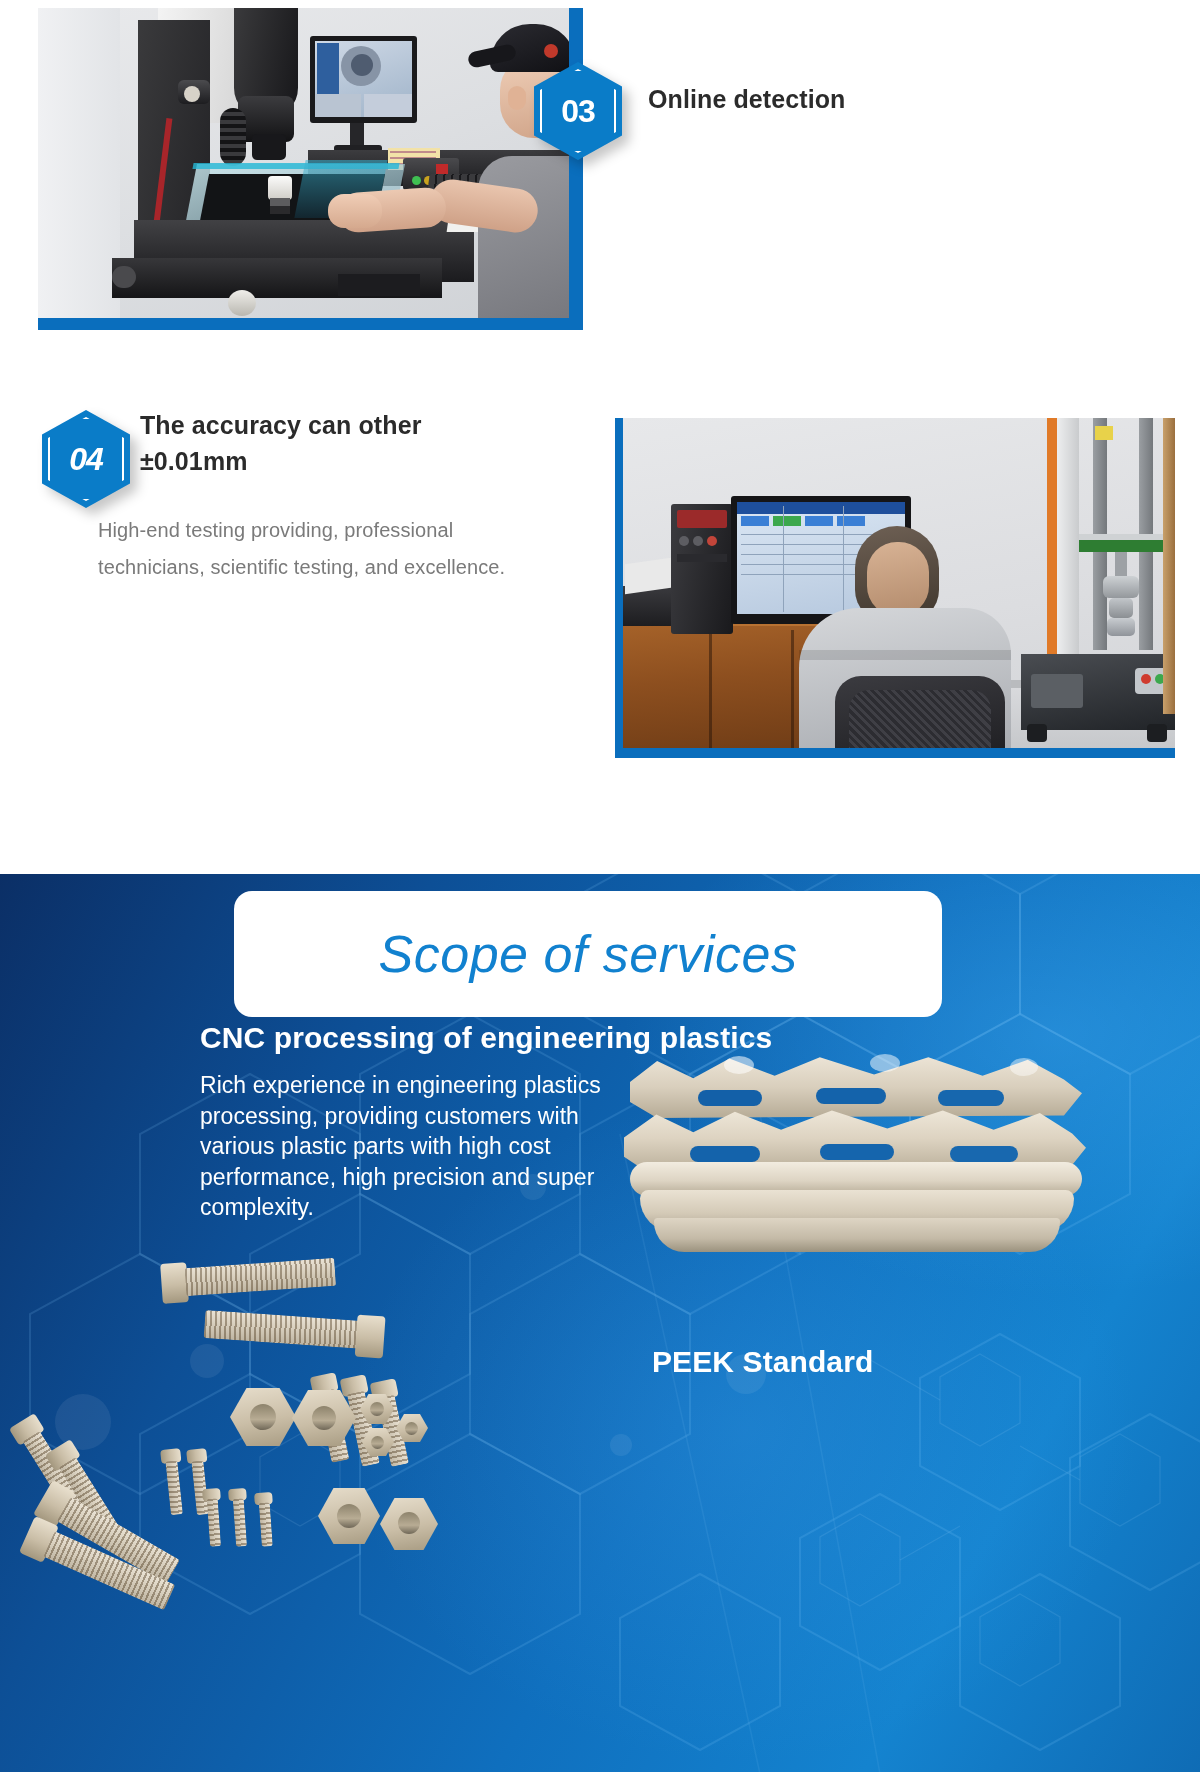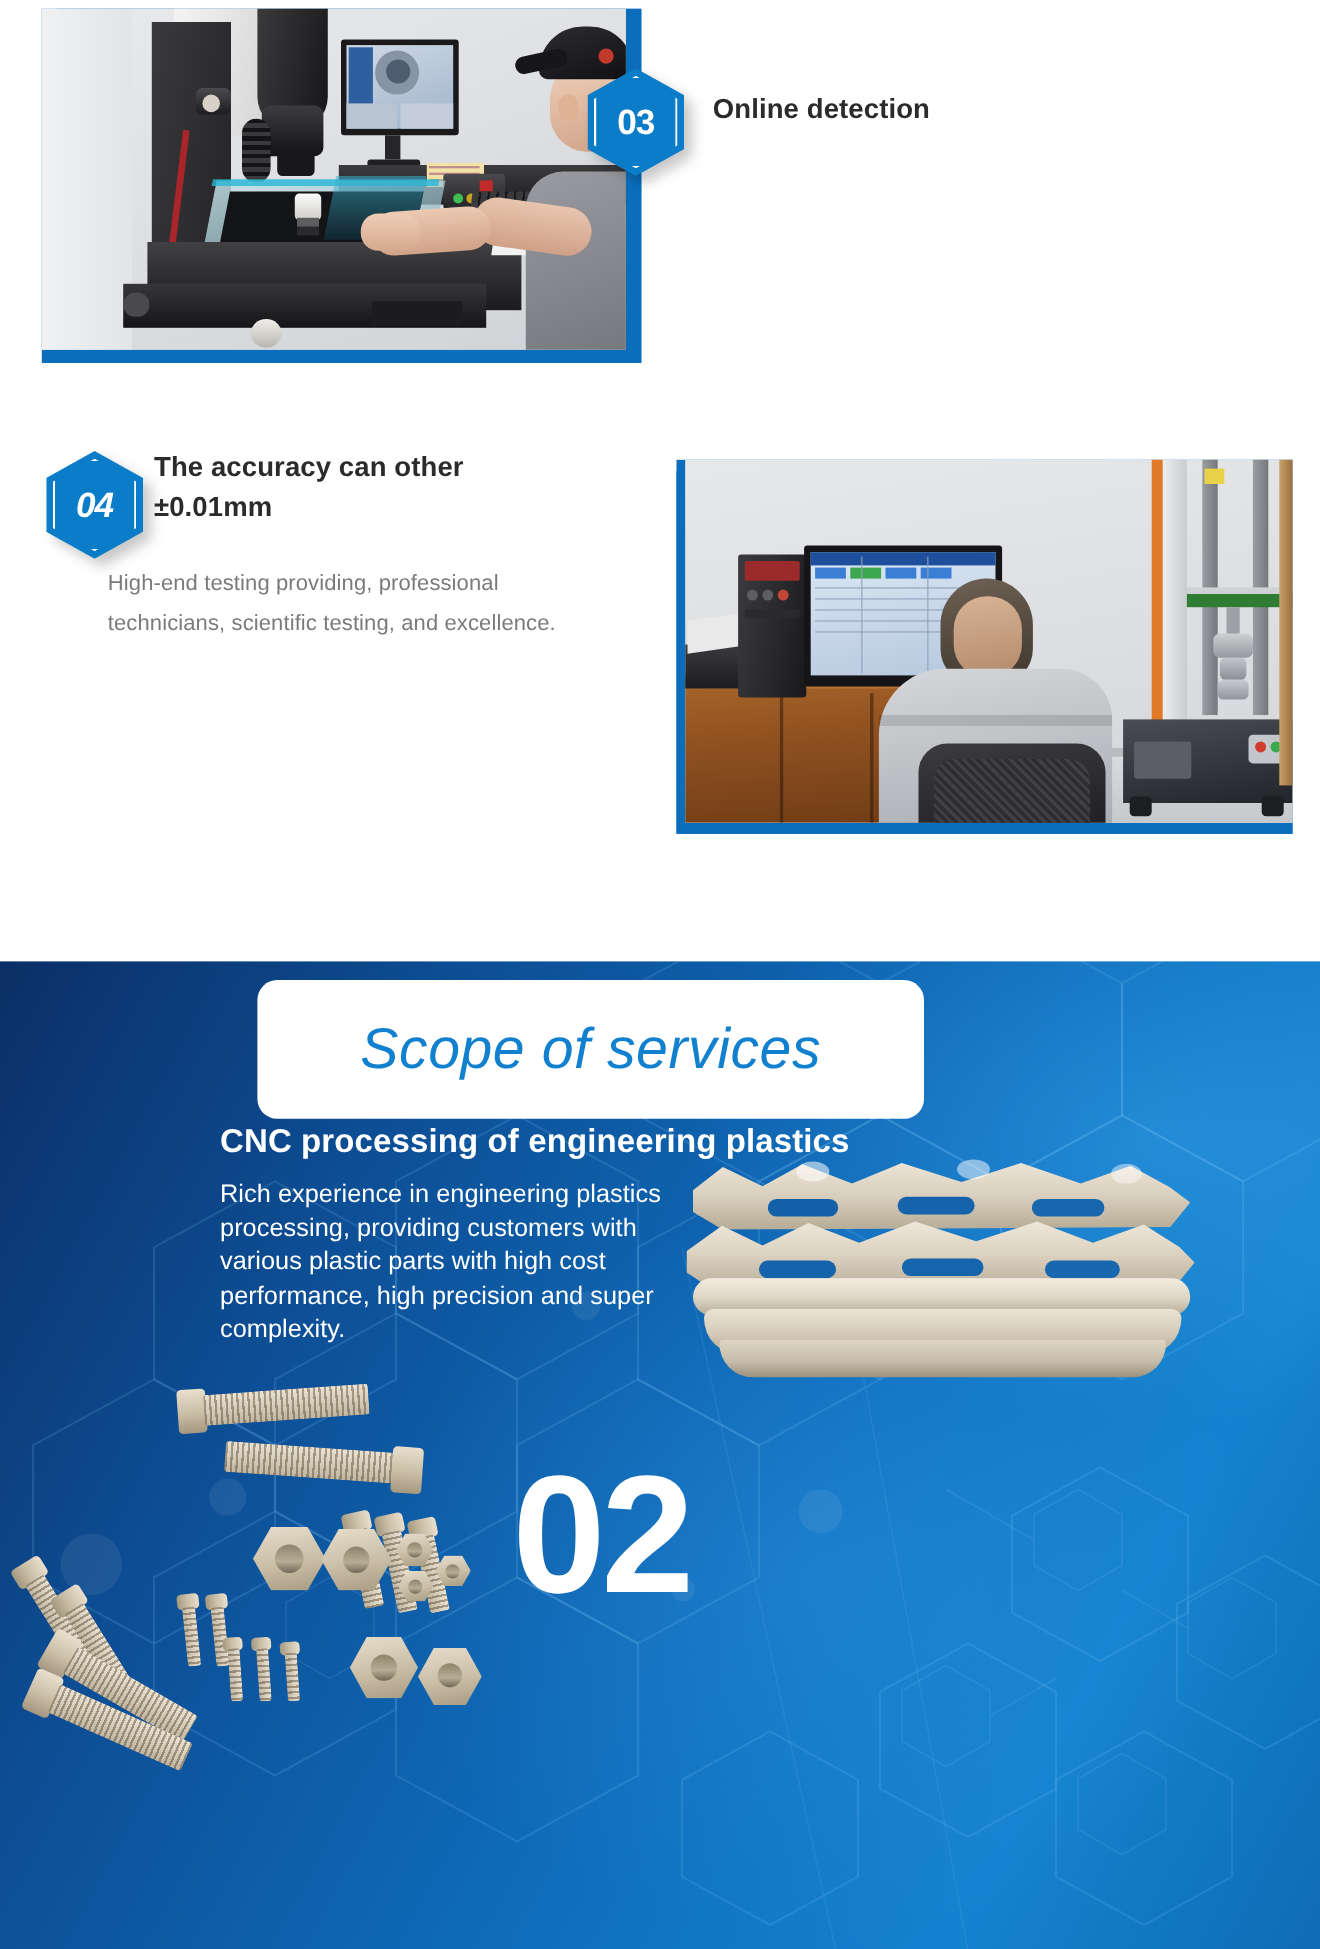--- a/index.html
+++ b/index.html
@@ -69,21 +69,21 @@
       radial-gradient(ellipse 700px 420px at 88% 18%, rgba(80,185,255,.30) 0%, rgba(80,185,255,0) 62%),
       radial-gradient(ellipse 620px 520px at 62% 62%, rgba(70,170,245,.24) 0%, rgba(70,170,245,0) 64%),
       linear-gradient(118deg, #0b2f66 0%, #0d4f96 26%, #0f6fbe 58%, #1483cf 80%, #0f6cb5 100%);
     overflow:hidden;
   }
   .hexbg { position:absolute; inset:0; opacity:.5; }
   .dot { position:absolute; border-radius:50%; background:rgba(255,255,255,.07); }
 
   
   .title-plate {
-    position:absolute; left:234px; top:17px; width:606px; height:126px;
+    position:absolute; left:234px; top:17px; width:708px; height:126px;
     background:#ffffff; border-radius:18px;
     display:flex; align-items:center; justify-content:center;
   }
   .title-plate .t {
     font-size:52px; font-style:italic; font-weight:normal;
     color:#1181cf; letter-spacing:.5px; font-family:"Liberation Sans",sans-serif;
   }
 
   
   .bignum {
@@ -381,21 +381,21 @@
       <div class="clamp-band" style="left:20px;top:140px;width:434px;height:42px;border-radius:10px 10px 40px 40px;
            background:linear-gradient(180deg,#eae2d3 0%,#d4cab7 55%,#ada392 100%);"></div>
       <div class="clamp-band" style="left:34px;top:168px;width:406px;height:34px;border-radius:6px 6px 50px 50px;
            background:linear-gradient(180deg,#ded5c4 0%,#c4baa7 60%,#9b927e 100%);"></div>
 
       <div class="rect" style="left:104px;top:6px;width:30px;height:18px;border-radius:50%;background:rgba(255,255,255,.55);"></div>
       <div class="rect" style="left:250px;top:4px;width:30px;height:18px;border-radius:50%;background:rgba(255,255,255,.5);"></div>
       <div class="rect" style="left:390px;top:8px;width:28px;height:18px;border-radius:50%;background:rgba(255,255,255,.45);"></div>
     </div>
 
-    <div class="bignum" style="left:466px; top:1448px; top:452px;">02</div>
+    <h3 class="svc-title" style="left:652px; top:470px; width:460px;">PEEK Standard</h3>
 
     <div id="part-bolts">
 
       <div class="bolt" style="left:130px;top:0px;transform:rotate(-4deg);">
         <div class="bolt-head" style="left:0;top:2px;width:26px;height:40px;"></div>
         <div class="bolt-shaft" style="left:24px;top:8px;width:150px;height:28px;"></div>
       </div>
 
       <div class="bolt" style="left:176px;top:42px;transform:rotate(4deg);">
         <div class="bolt-shaft" style="left:0;top:6px;width:156px;height:28px;"></div>

